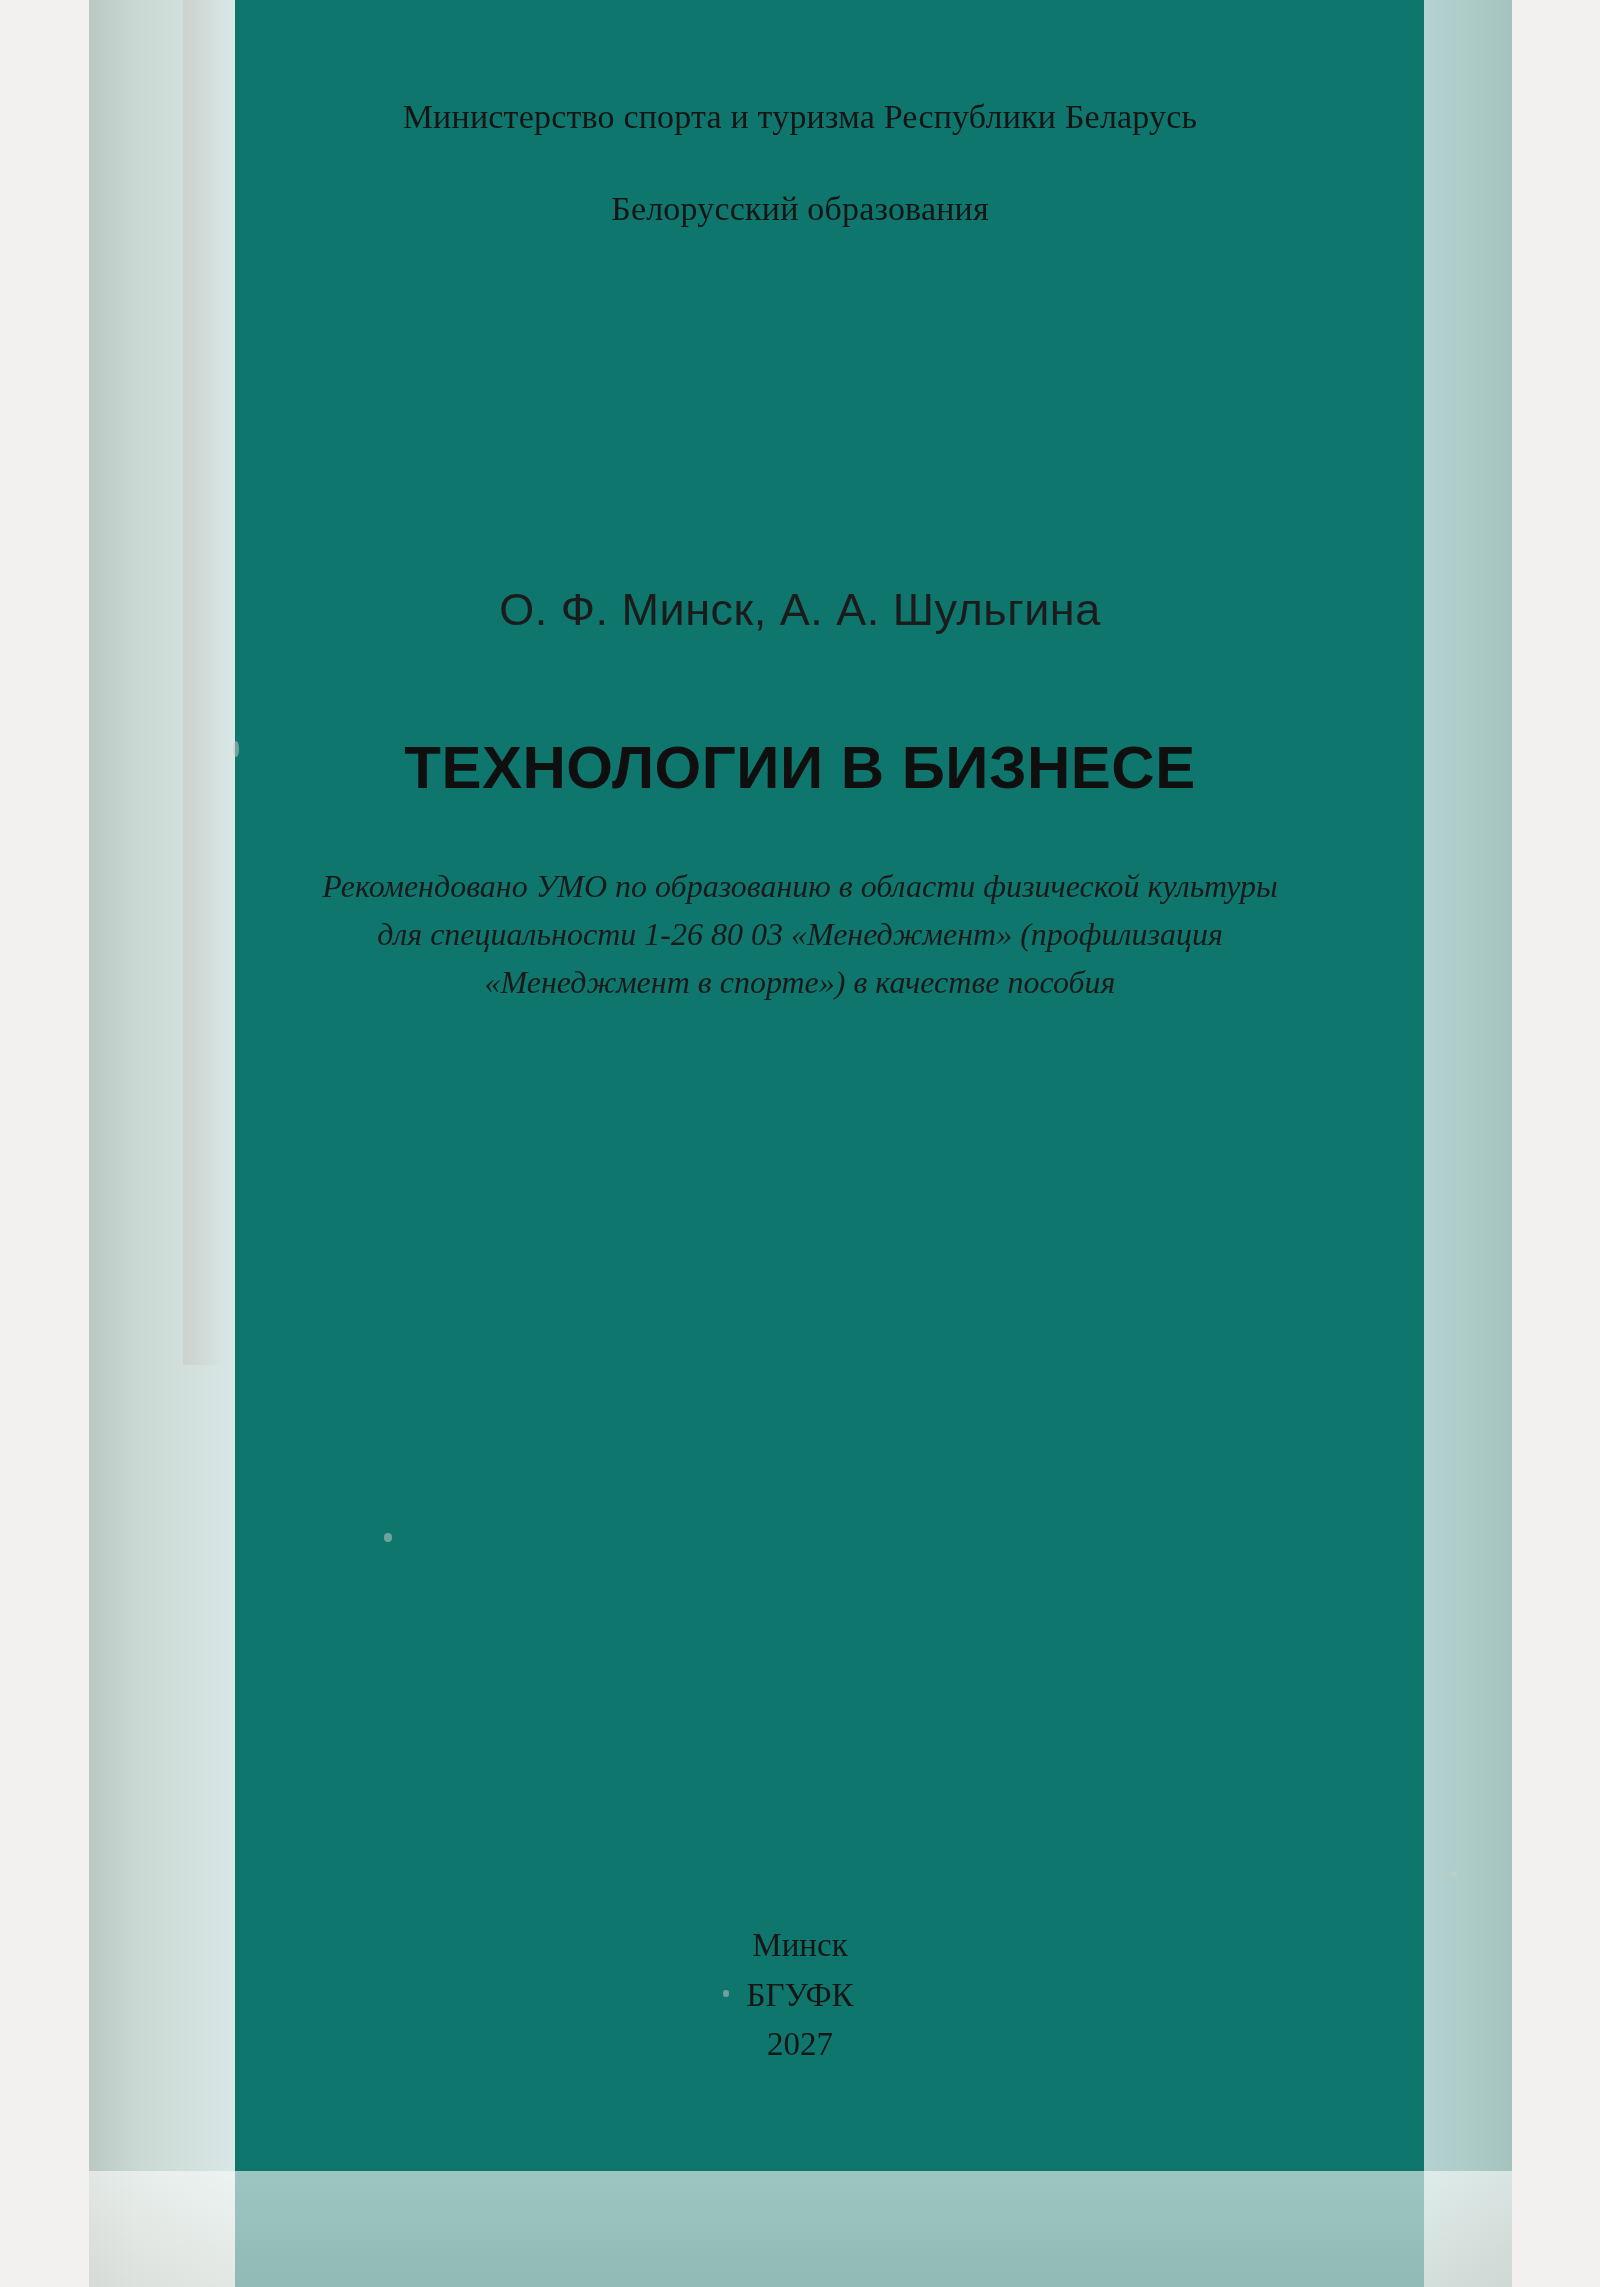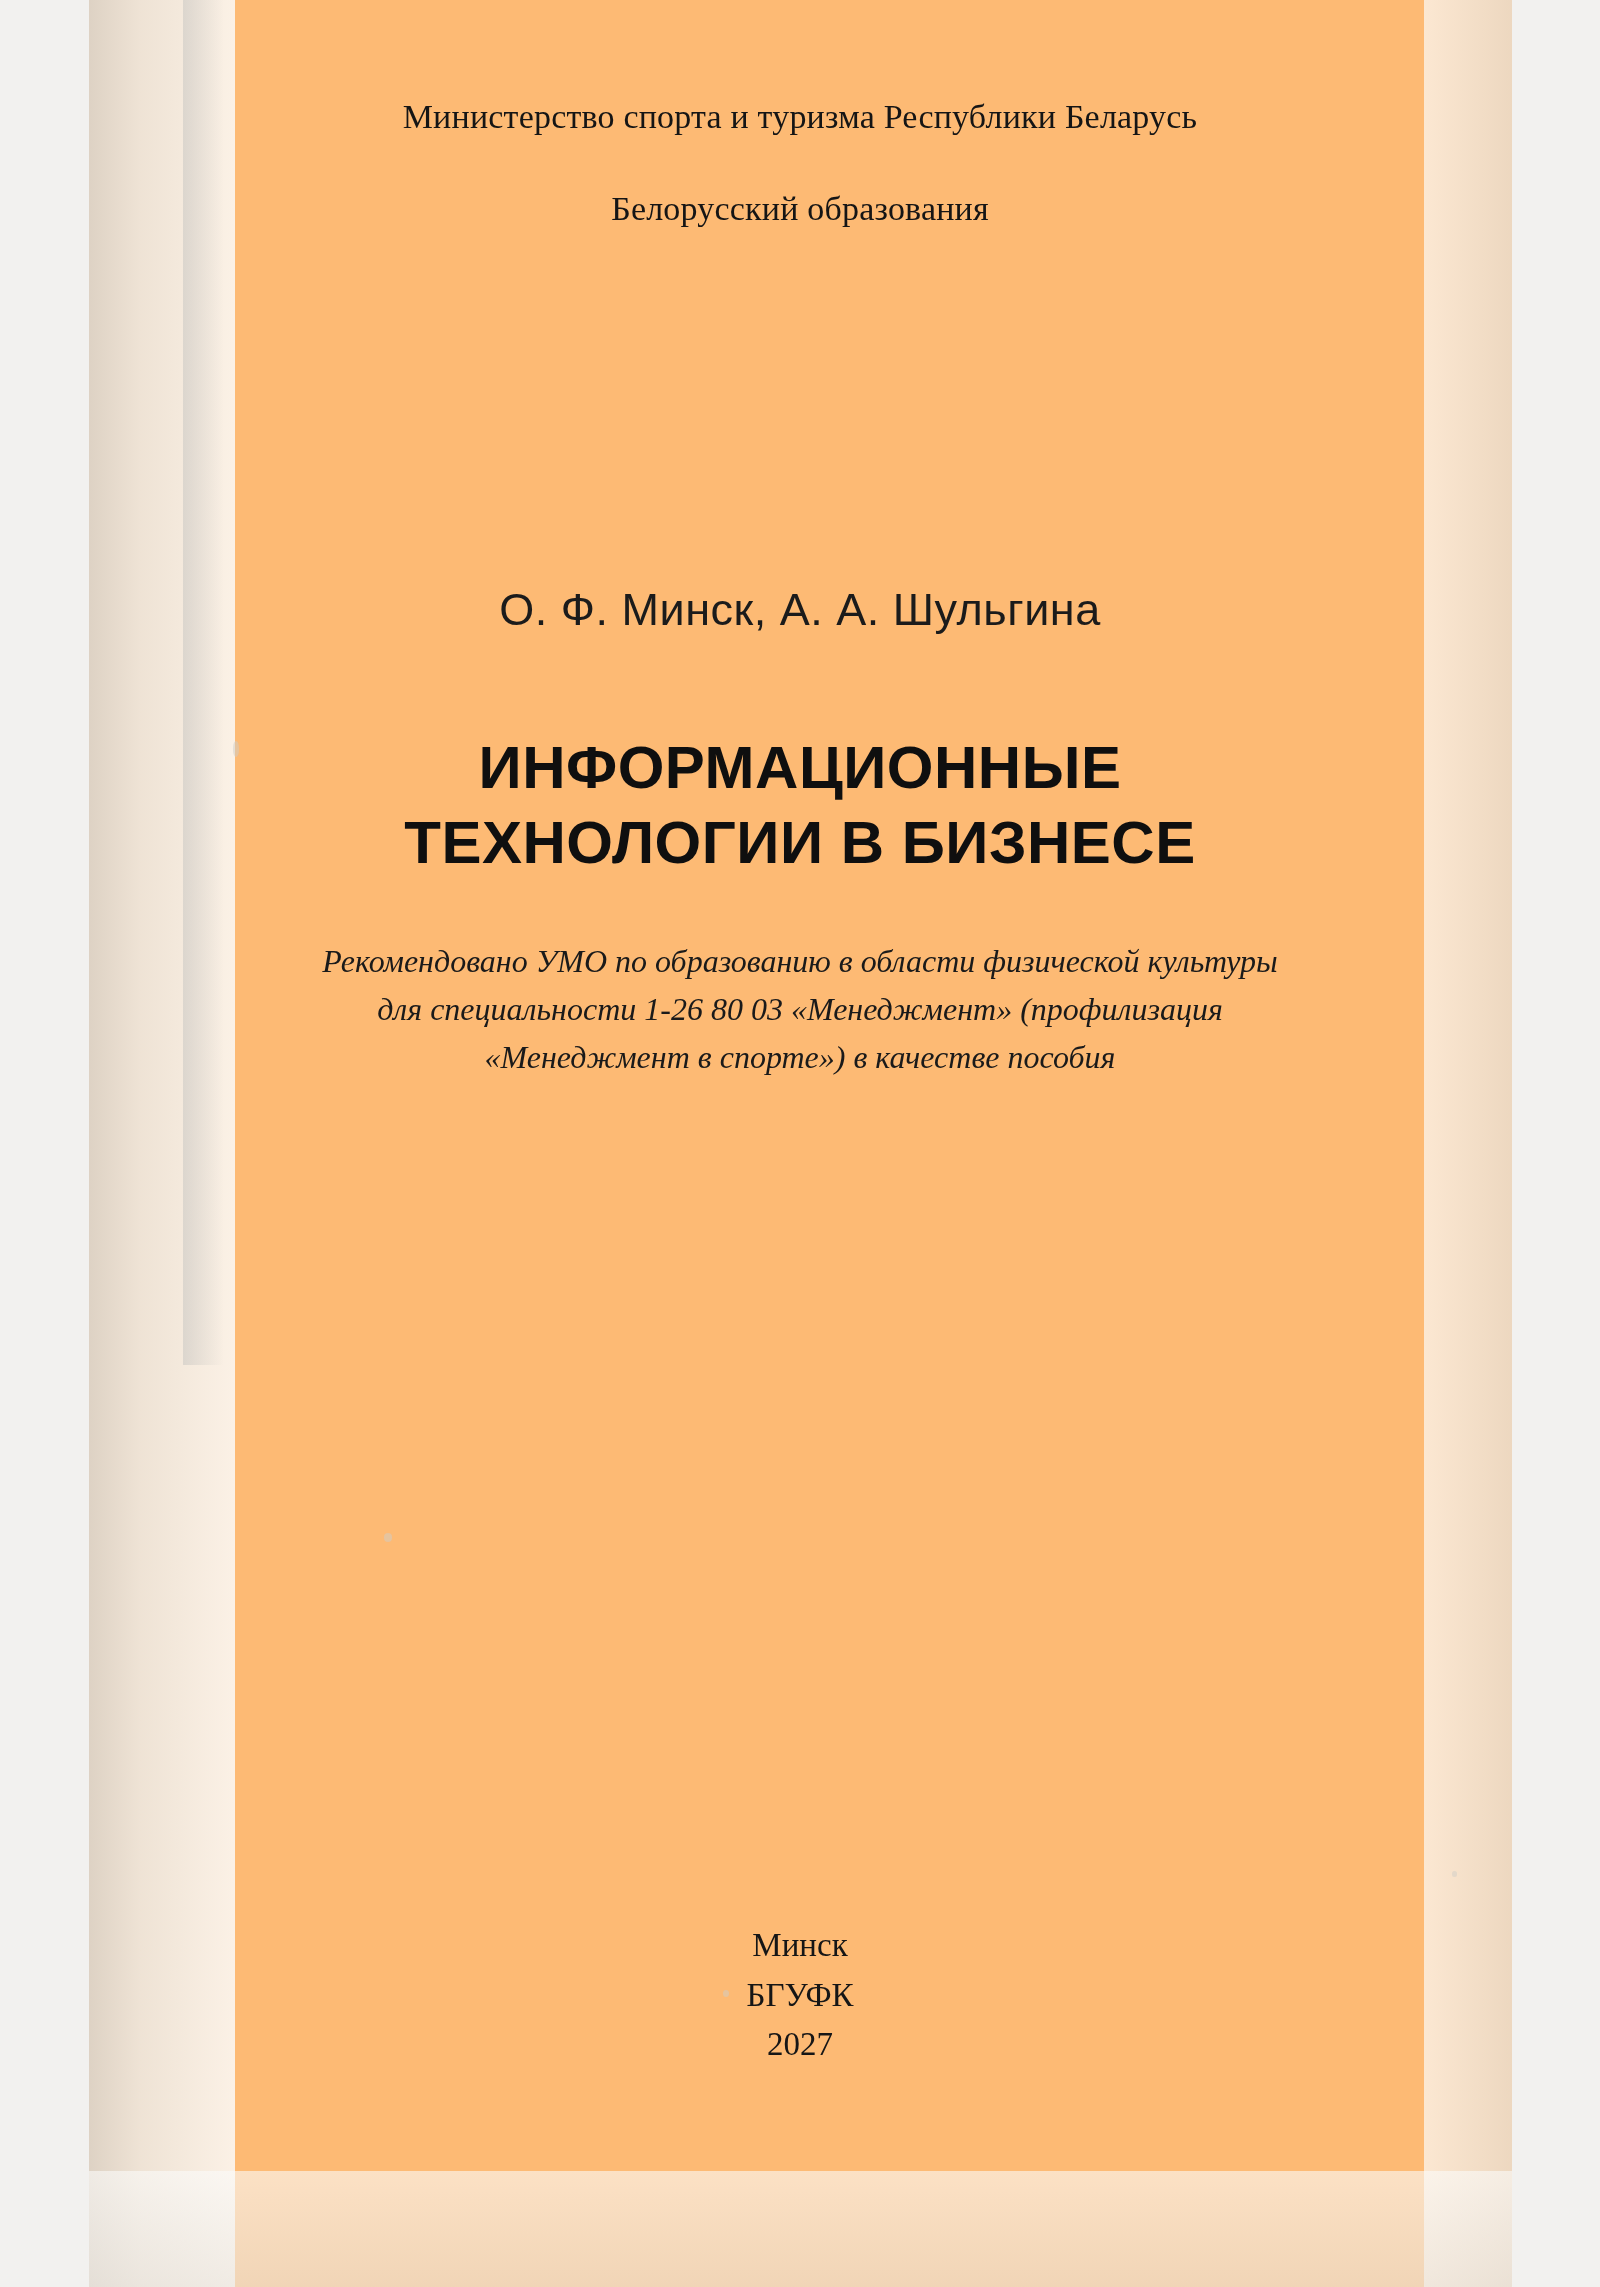--- a/index.html
+++ b/index.html
@@ -5,21 +5,21 @@
   html, body {
     margin: 0;
     padding: 0;
     background: #f2f1ef;
   }
   .page {
     position: relative;
     width: 1423px;
     height: 2288px;
     margin: 0 auto;
-    background: #fdba74;
+    background: #0f766e;
     overflow: hidden;
     font-family: "Liberation Serif", serif;
     color: #151515;
   }
   
   .scan-left-shadow {
     position: absolute;
     top: 0; left: 0;
     width: 146px; height: 100%;
     background: linear-gradient(to right, #d8d6d2 0%, #eceae6 35%, #fbfbfa 100%);
@@ -143,21 +143,20 @@
     <div class="publisher-block">
       <div class="ministry">Министерство спорта и туризма Республики Беларусь</div>
       <div class="institution">
         <span class="line1">Белорусский образования</span>
       </div>
     </div>
 
     <div class="authors">О. Ф. Минск, А. А. Шульгина</div>
 
     <div class="title">
-      <span class="line">ИНФОРМАЦИОННЫЕ</span>
       <span class="line">ТЕХНОЛОГИИ В БИЗНЕСЕ</span>
     </div>
 
     <div class="recommendation">
       <span class="line">Рекомендовано УМО по образованию в области физической культуры</span>
       <span class="line">для специальности 1-26 80 03 «Менеджмент» (профилизация</span>
       <span class="line">«Менеджмент в спорте») в качестве пособия</span>
     </div>
 
   </div>

